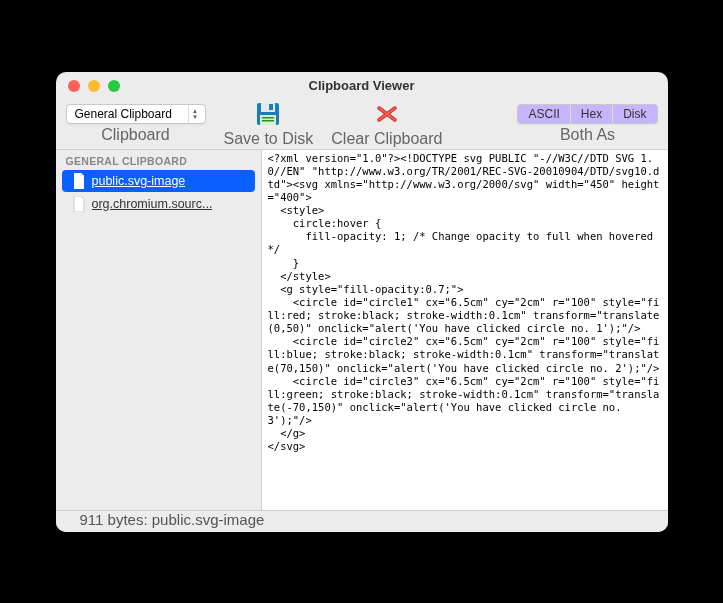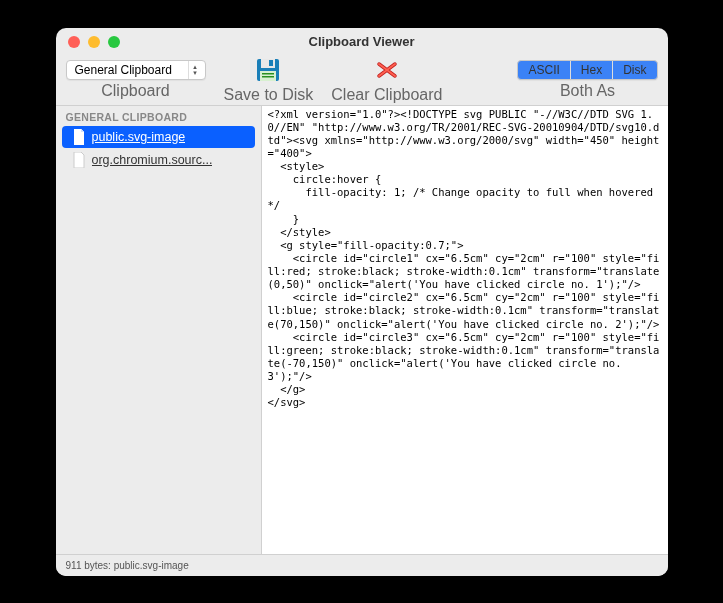--- a/index.html
+++ b/index.html
@@ -7,21 +7,21 @@
       background: #000;
       width: 723px;
       height: 603px;
       font-family: -apple-system, BlinkMacSystemFont, "Helvetica Neue", sans-serif;
       display: flex;
       align-items: center;
       justify-content: center;
     }
     .window {
       width: 612px;
-      height: 548px;
+      height: 460px;
       background: #ececec;
       border-radius: 10px;
       box-shadow: 0 20px 50px rgba(0,0,0,0.5);
       display: flex;
       flex-direction: column;
     }
     .titlebar {
       height: 28px;
       display: flex;
       align-items: center;
@@ -100,21 +100,21 @@
     .tb-icon {
       width: 28px;
       height: 28px;
       display: flex;
       align-items: center;
       justify-content: center;
     }
     .spacer { flex: 1; }
     .seg {
       display: flex;
-      background: #3b82f6;
+      background: #c4b5fd;
       border: 1px solid #c8c8c8;
       border-radius: 4px;
       height: 20px;
       overflow: hidden;
       box-shadow: 0 1px 1px rgba(0,0,0,0.05);
     }
     .seg-btn {
       padding: 0 10px;
       font-size: 12px;
       display: flex;
@@ -176,23 +176,22 @@
       line-height: 1.25;
       color: #000;
       white-space: pre-wrap;
       word-break: break-all;
     }
     .statusbar {
       height: 22px;
       background: #ececec;
       border-top: 1px solid #d0d0d0;
       display: flex;
-      align-items: center;
-      padding: 0 10px;
-      font-size: 10px;
+      padding: 0 24px;
+      font-size: 15px;
       color: #555;
       border-bottom-left-radius: 10px;
       border-bottom-right-radius: 10px;
     }
   </style>
 </head>
 <body>
 
 <div class="window">
   <div class="titlebar">

